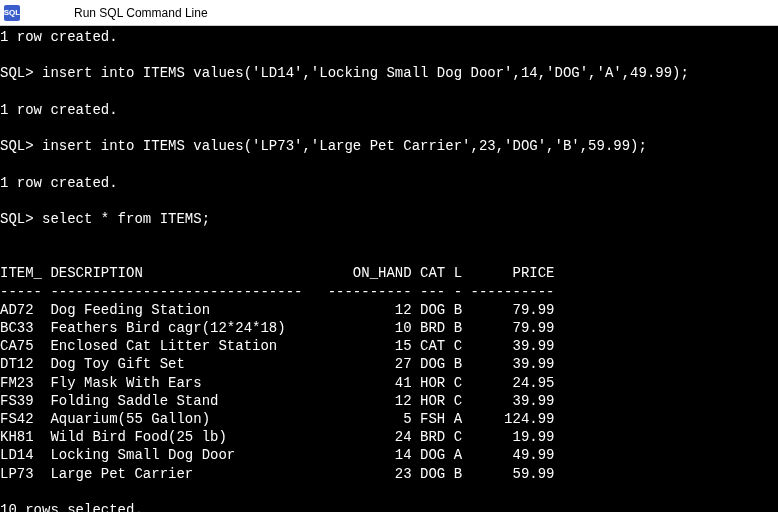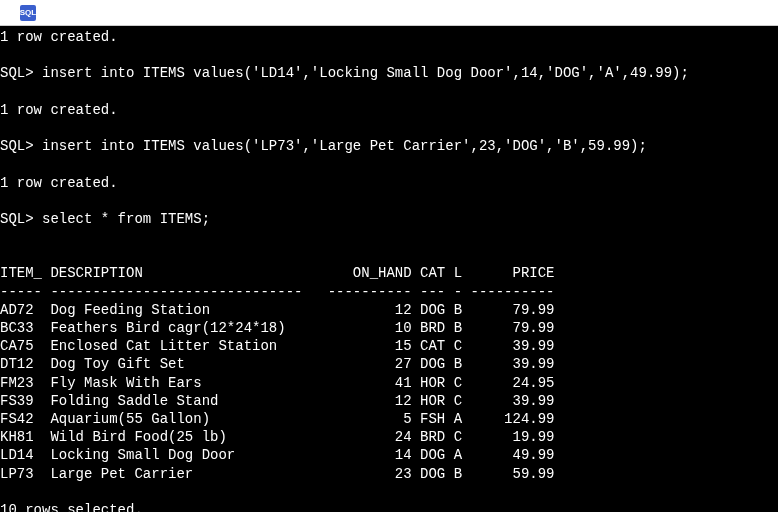--- a/index.html
+++ b/index.html
@@ -15,21 +15,21 @@
       background: #000;
       color: #fff;
       overflow: hidden;
     }
     .title-bar {
       background: #fff;
       color: #000;
       height: 26px;
       display: flex;
       align-items: center;
-      padding-left: 20px;
+      padding-left: 4px;
       font-family: 'Segoe UI', Tahoma, sans-serif;
       font-size: 12px;
       border-bottom: 1px solid #ccc;
       gap: 48px;
     }
     .title-icon {
       width: 16px;
       height: 16px;
       background: #3a5fcd;
       display: inline-flex;
@@ -50,20 +50,21 @@
       line-height: 1.3;
       font-family: Consolas, 'Courier New', monospace;
       font-size: 14px;
     }
   </style>
 </head>
 <body>
 
 <div class="title-bar">
   <span class="title-icon">SQL</span>
+  <span>Run SQL Command Line</span>
 </div>
 
 <div class="terminal" id="terminal">1 row created.
 
 SQL&gt; insert into ITEMS values('LD14','Locking Small Dog Door',14,'DOG','A',49.99);
 
 1 row created.
 
 SQL&gt; insert into ITEMS values('LP73','Large Pet Carrier',23,'DOG','B',59.99);
 

